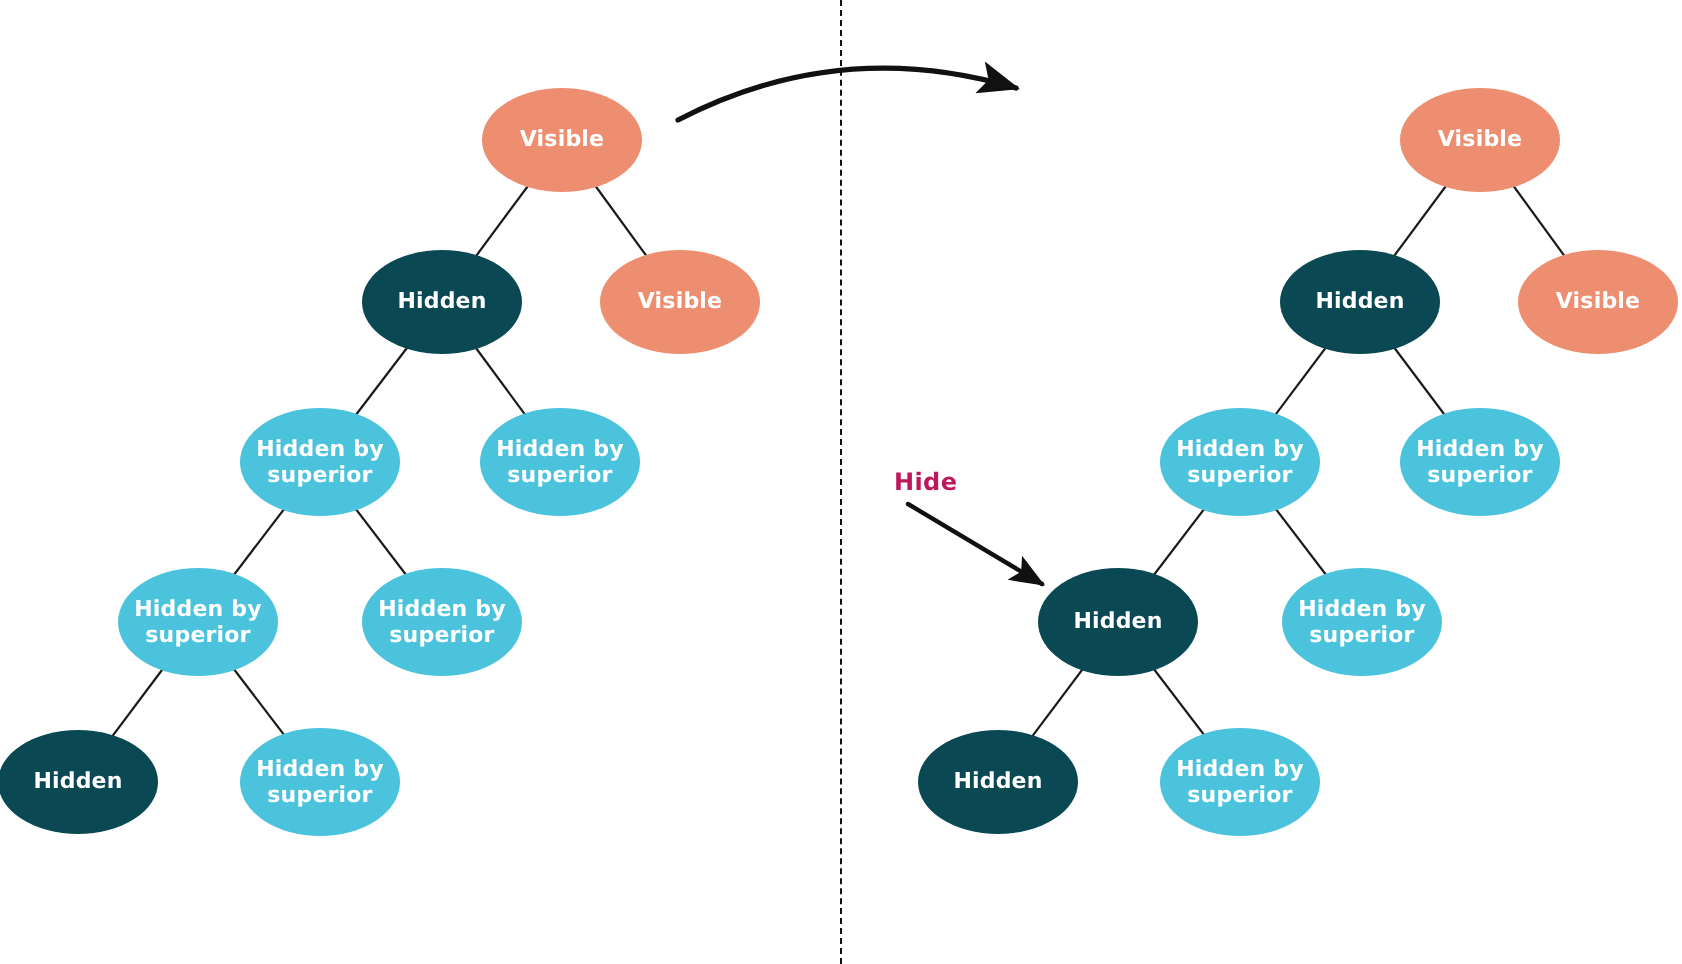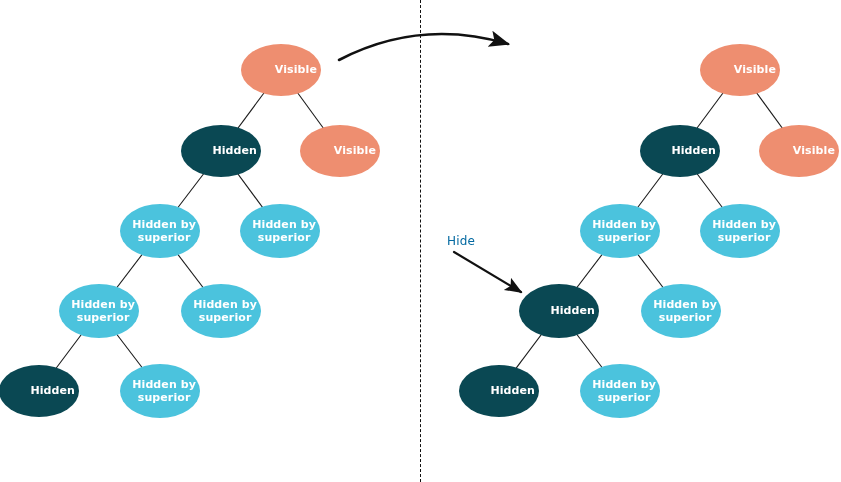--- a/index.html
+++ b/index.html
@@ -22,21 +22,21 @@
     left: 0;
     top: 0;
     width: 841px;
     height: 482px;
     pointer-events: none;
   }
   .node {
     position: absolute;
     display: flex;
     align-items: center;
-    justify-content: flex-end;
+    justify-content: center;
     text-align: center;
     border-radius: 50%;
     color: #ffffff;
     font-weight: bold;
     font-size: 11px;
     line-height: 13.5px;
     letter-spacing: 0.1px;
     box-sizing: border-box;
     padding: 0 4px;
   }
@@ -156,15 +156,15 @@
       </div>
       <div class="node" style="left: 459px; top: 365px; width: 80px; height: 52px; background: rgb(10, 72, 83);">
         <span class="node-label">Hidden</span>
       </div>
       <div class="node" style="left: 580px; top: 364px; width: 80px; height: 54px; background: rgb(75, 195, 221);">
         <span class="node-label">Hidden by
 superior</span>
       </div>
     </div>
 
-  <div class="hide-label" id="hide-label" style="left: 447px; top: 234px; color: #0369a1;">Hide</div>
+  <div class="hide-label" id="hide-label" style="left: 447px; top: 234px; color: #be185d; font-weight: bold;">Hide</div>
 
 </div>
 
 </body></html>

